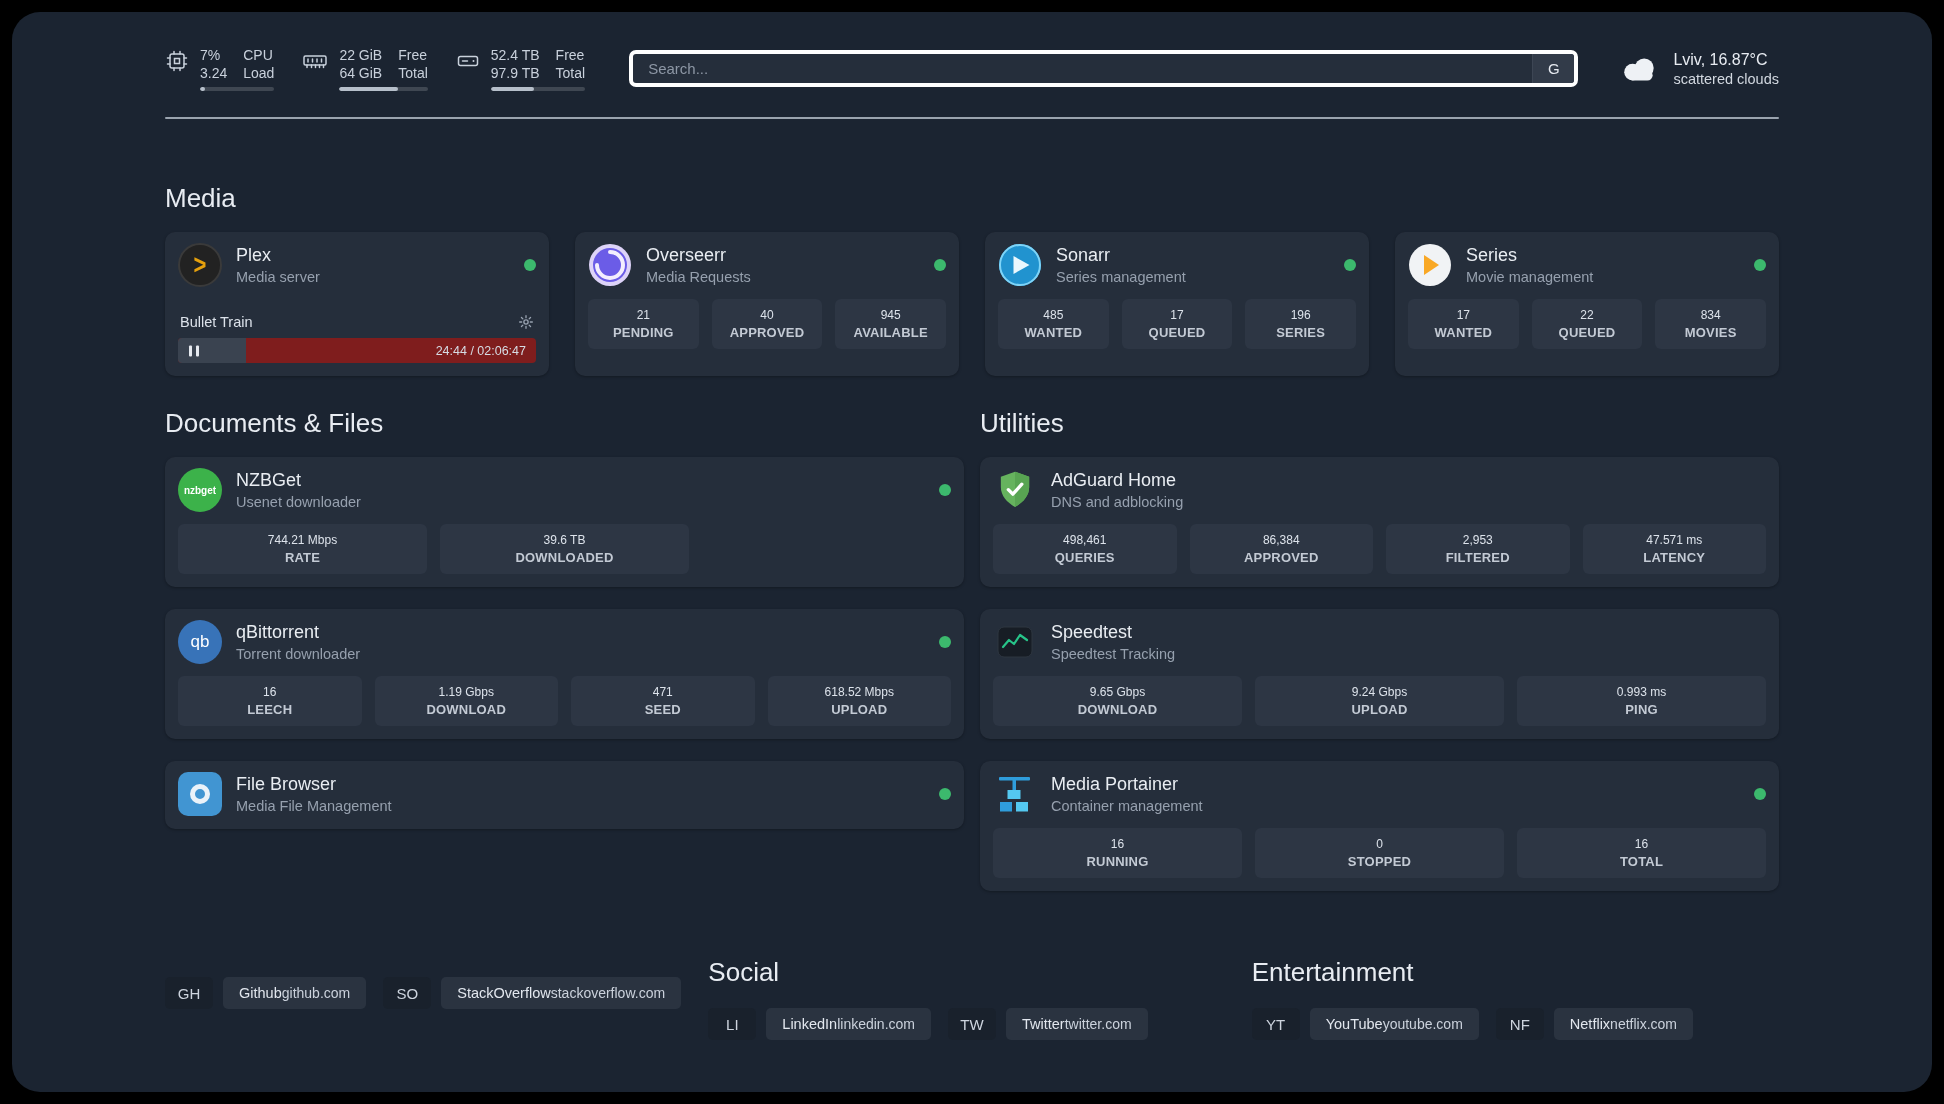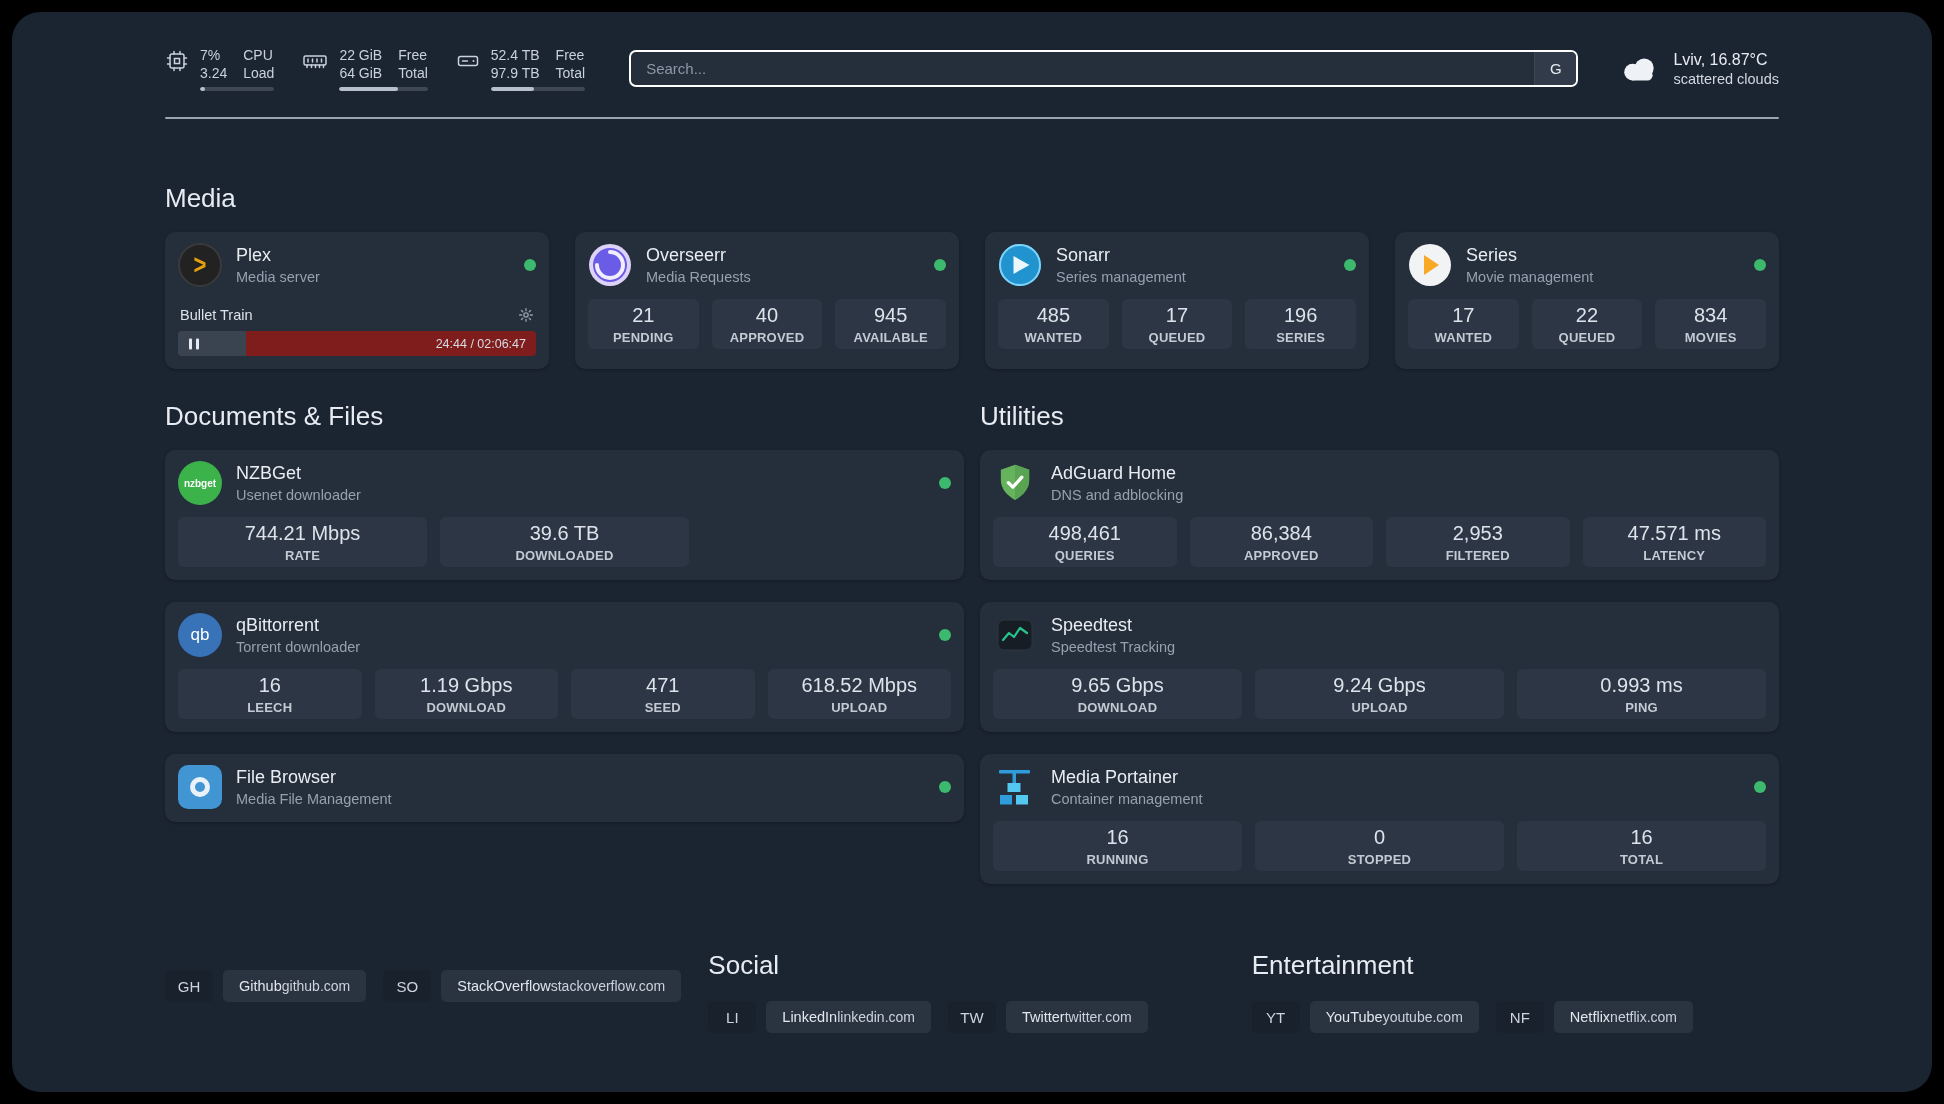--- a/index.html
+++ b/index.html
@@ -14,21 +14,21 @@
   .topbar { display:flex; align-items:center; }
   .res { display:flex; align-items:flex-start; gap:11px; margin-right:28px; }
   .res-icon { margin-top:3px; display:flex; }
   .res-grid { display:grid; grid-template-columns:auto auto; column-gap:16px;
               font-size:14px; line-height:1.3; color:#c9d1dc; }
   .res-bar { height:4px; border-radius:2px; background:rgba(255,255,255,0.16);
              margin-top:5px; overflow:hidden; }
   .res-bar-fill { height:100%; background:#b6bfca; border-radius:2px; width:0; }
 
   .search { flex:1; display:flex; align-items:stretch; height:37px; background:#252e3b;
-            border:2px solid #ffffff; border-radius:7px; margin:0 42px 0 16px; overflow:hidden; }
+            border:4px solid #ffffff; border-radius:7px; margin:0 42px 0 16px; overflow:hidden; }
   .search input { flex:1; background:transparent; border:none; outline:none; color:#dfe5ec;
                   font-size:15px; padding:0 15px; font-family:inherit; }
   .search input::placeholder { color:#8d97a5; }
   .search-btn { width:42px; display:flex; align-items:center; justify-content:center;
                 background:#323b49; color:#e6eaf0; font-size:15px; border-left:1px solid #3d4654;
                 cursor:pointer; }
 
   .weather { display:flex; align-items:center; gap:13px; }
   .weather-loc { font-size:16px; color:#e8ecf2; }
   .weather-cond { font-size:14.5px; color:#d2d8e0; margin-top:2px; }
@@ -56,25 +56,25 @@
   .icon-nzbget { background:#3cb24a; border-radius:50%; color:#fff; font-size:10px; font-weight:700; }
   .icon-qb { background:#3873b8; border-radius:50%; color:#fff; font-size:17px; font-weight:400; }
   .icon-fb { background:#4195d2; border-radius:10px; }
   .fb-disc { width:20px; height:20px; border-radius:50%; border:5px solid #eaf2f9; display:block; }
 
   .stats { display:grid; gap:13px; margin-top:12px; }
   .stats-3 { grid-template-columns:repeat(3,1fr); }
   .stats-4 { grid-template-columns:repeat(4,1fr); }
   .stat { background:#2d3644; border-radius:6px; height:50px; display:flex; flex-direction:column;
           align-items:center; justify-content:center; gap:3px; }
-  .stat-value { font-size:20px; color:#dde3eb; }
+  .stat-value { font-size:12px; color:#dde3eb; }
   .stat-label { font-size:13px; font-weight:700; color:#c3cad4; letter-spacing:.2px; }
 
   
-  .np-row { display:flex; align-items:center; justify-content:space-between; margin-top:20px;
+  .np-row { display:flex; align-items:center; justify-content:space-between; margin-top:27px;
             padding:0 2px; }
   .np-title { font-size:14.5px; color:#dce2ea; }
   .gear { display:flex; cursor:pointer; }
   .player { position:relative; height:25px; margin-top:8px; background:#7f1d1d; border-radius:4px;
             overflow:hidden; cursor:pointer; }
   .player-fill { position:absolute; left:0; top:0; bottom:0; background:#3a4350; width:0; }
   .player-pause { position:absolute; left:9px; top:50%; transform:translateY(-50%); display:flex; }
   .player-pause i { display:inline-block; width:3px; height:11px; background:#e6eaf0;
                     margin:0 2px; border-radius:1px; }
   .player-time { position:absolute; right:10px; top:50%; transform:translateY(-50%);

